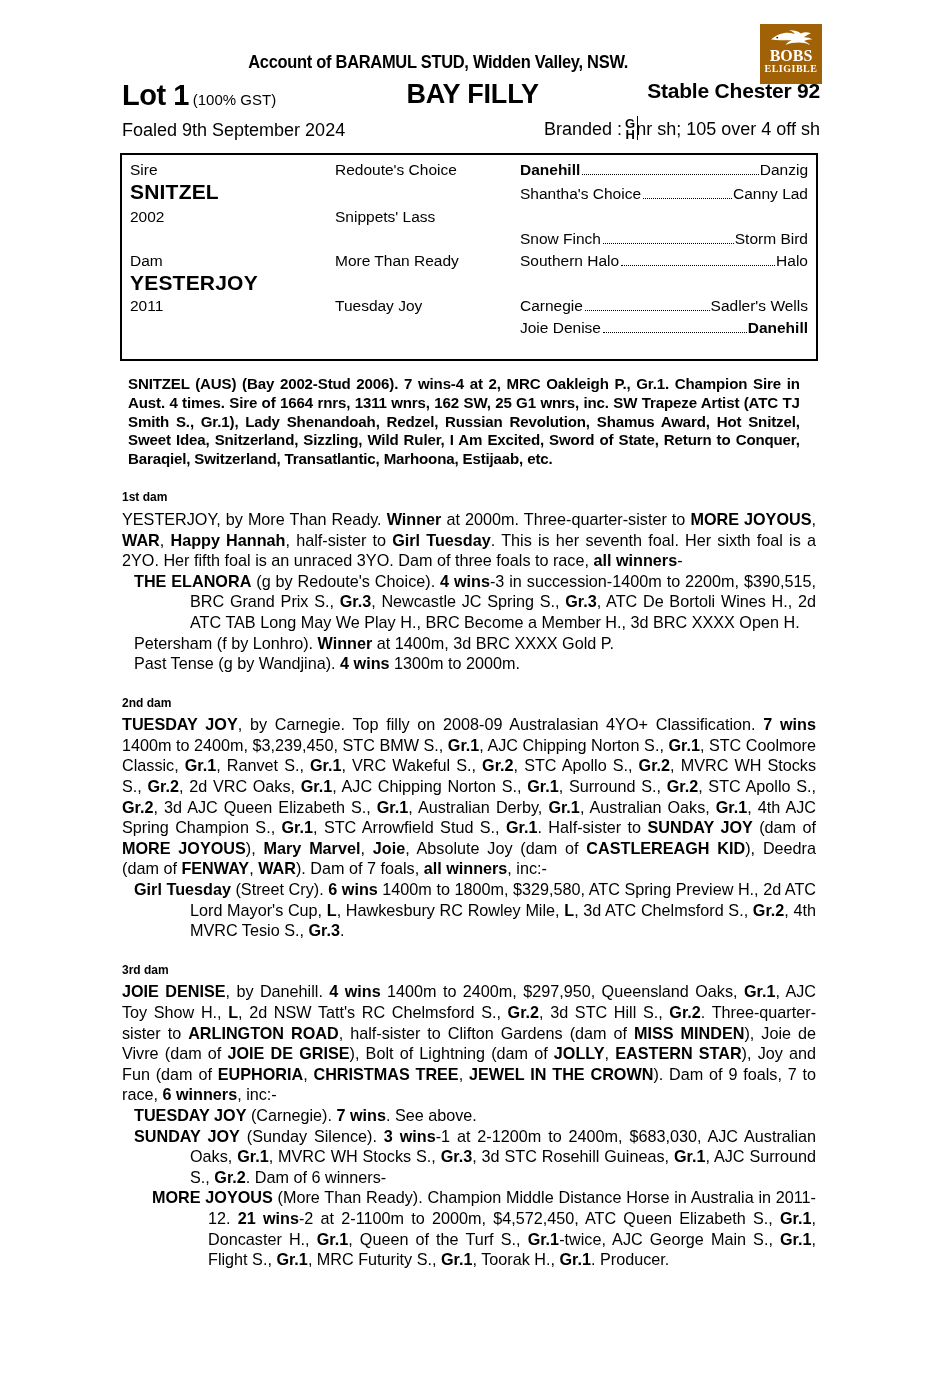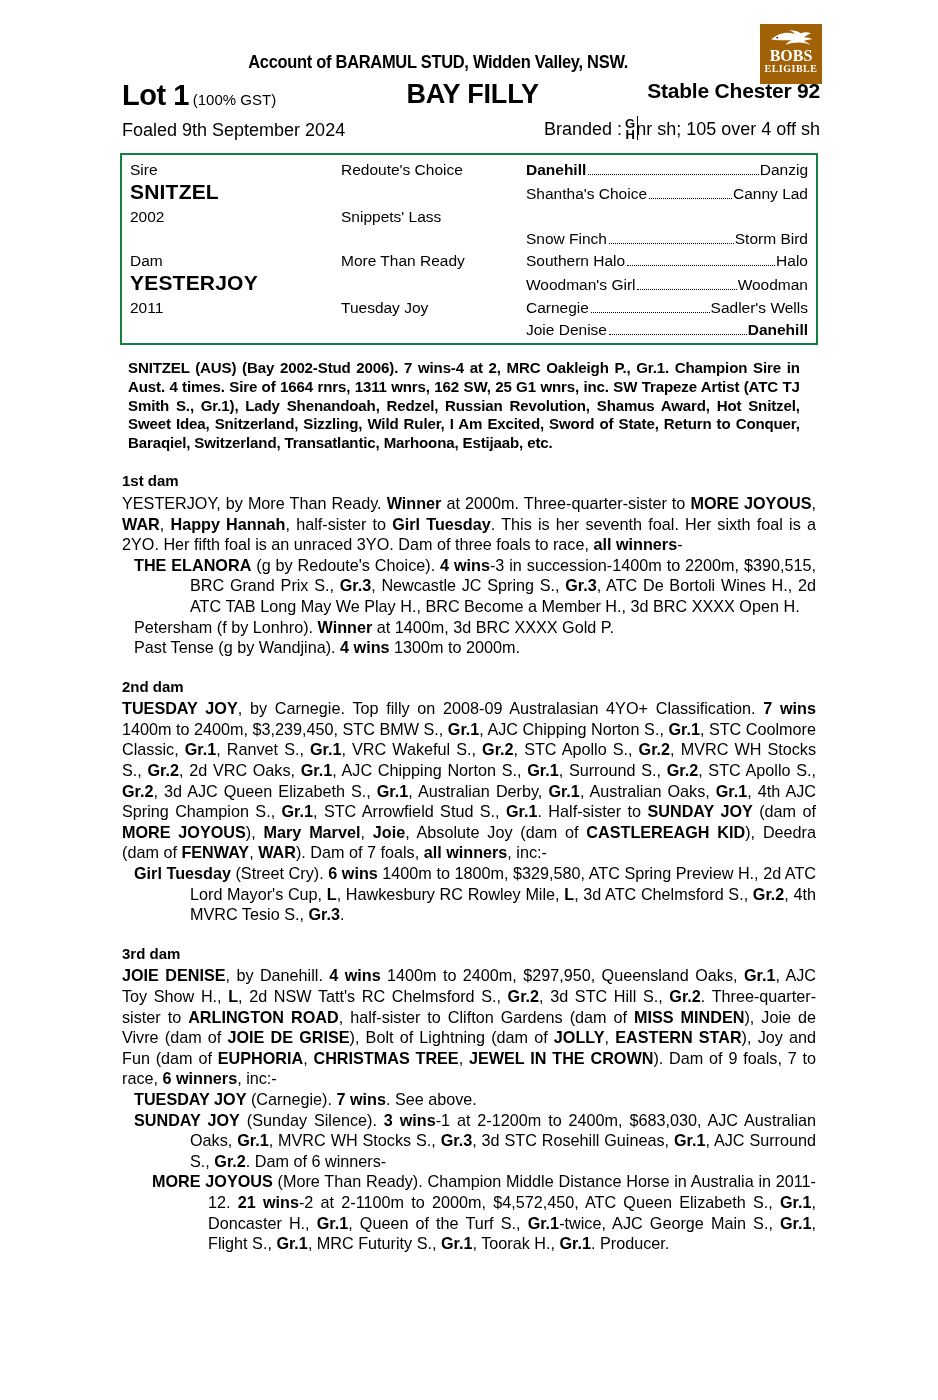--- a/index.html
+++ b/index.html
@@ -132,42 +132,41 @@
     right: -3px;
     top: -2px;
     width: 1.5px;
     height: 24px;
     background: #000;
   }
 
   
   .ped-table {
     margin: 12px 120px 0 120px;
-    border: 2px solid #15803d;
+    border: 2px solid #000000;
     box-sizing: border-box;
-    padding: 4px 8px 2px 8px;
+    padding: 4px 8px 20px 8px;
     font-size: 15.5px;
     line-height: 22.3px;
   }
   .ped-row {
     display: flex;
     align-items: baseline;
   }
   .ped-c1 {
     width: 205px;
     flex: 0 0 205px;
     white-space: nowrap;
     overflow: hidden;
   }
   .ped-c2 {
     width: 185px;
     flex: 0 0 185px;
     white-space: nowrap;
     overflow: hidden;
-    margin-left: 6px;
   }
   .ped-c3 {
     flex: 1 1 auto;
     display: flex;
     align-items: baseline;
     white-space: nowrap;
     overflow: hidden;
   }
   .ped-c3 .lead {
     flex: 1 1 auto;
@@ -197,21 +196,21 @@
   }
 
   
   .body-zone {
     margin: 0 122px 0 122px;
     font-size: 16.2px;
     line-height: 20.6px;
   }
   .dam-head {
     font-weight: bold;
-    font-size: 15px;
+    font-size: 12px;
     margin-top: 19px;
     margin-bottom: 1px;
   }
   .entry {
     text-align: justify;
     text-justify: inter-word;
   }
   .lvl0 { padding-left: 0px;  text-indent: 0px; }
   .lvl1 { padding-left: 68px; text-indent: -56px; }
   .lvl2 { padding-left: 86px; text-indent: -56px; }
@@ -293,25 +292,20 @@
         <div class="ped-c2">More Than Ready</div>
         <div class="ped-c3">
           <span class="gp-left">Southern Halo</span>
           <span class="lead"></span>
           <span class="gp-right">Halo</span>
         </div>
       </div>
       <div class="ped-row">
         <div class="ped-c1 ped-big">YESTERJOY</div>
         <div class="ped-c2"></div>
-        <div class="ped-c3">
-          <span class="gp-left">Woodman's Girl</span>
-          <span class="lead"></span>
-          <span class="gp-right">Woodman</span>
-        </div>
       </div>
       <div class="ped-row">
         <div class="ped-c1">2011</div>
         <div class="ped-c2">Tuesday Joy</div>
         <div class="ped-c3">
           <span class="gp-left">Carnegie</span>
           <span class="lead"></span>
           <span class="gp-right">Sadler's Wells</span>
         </div>
       </div>

